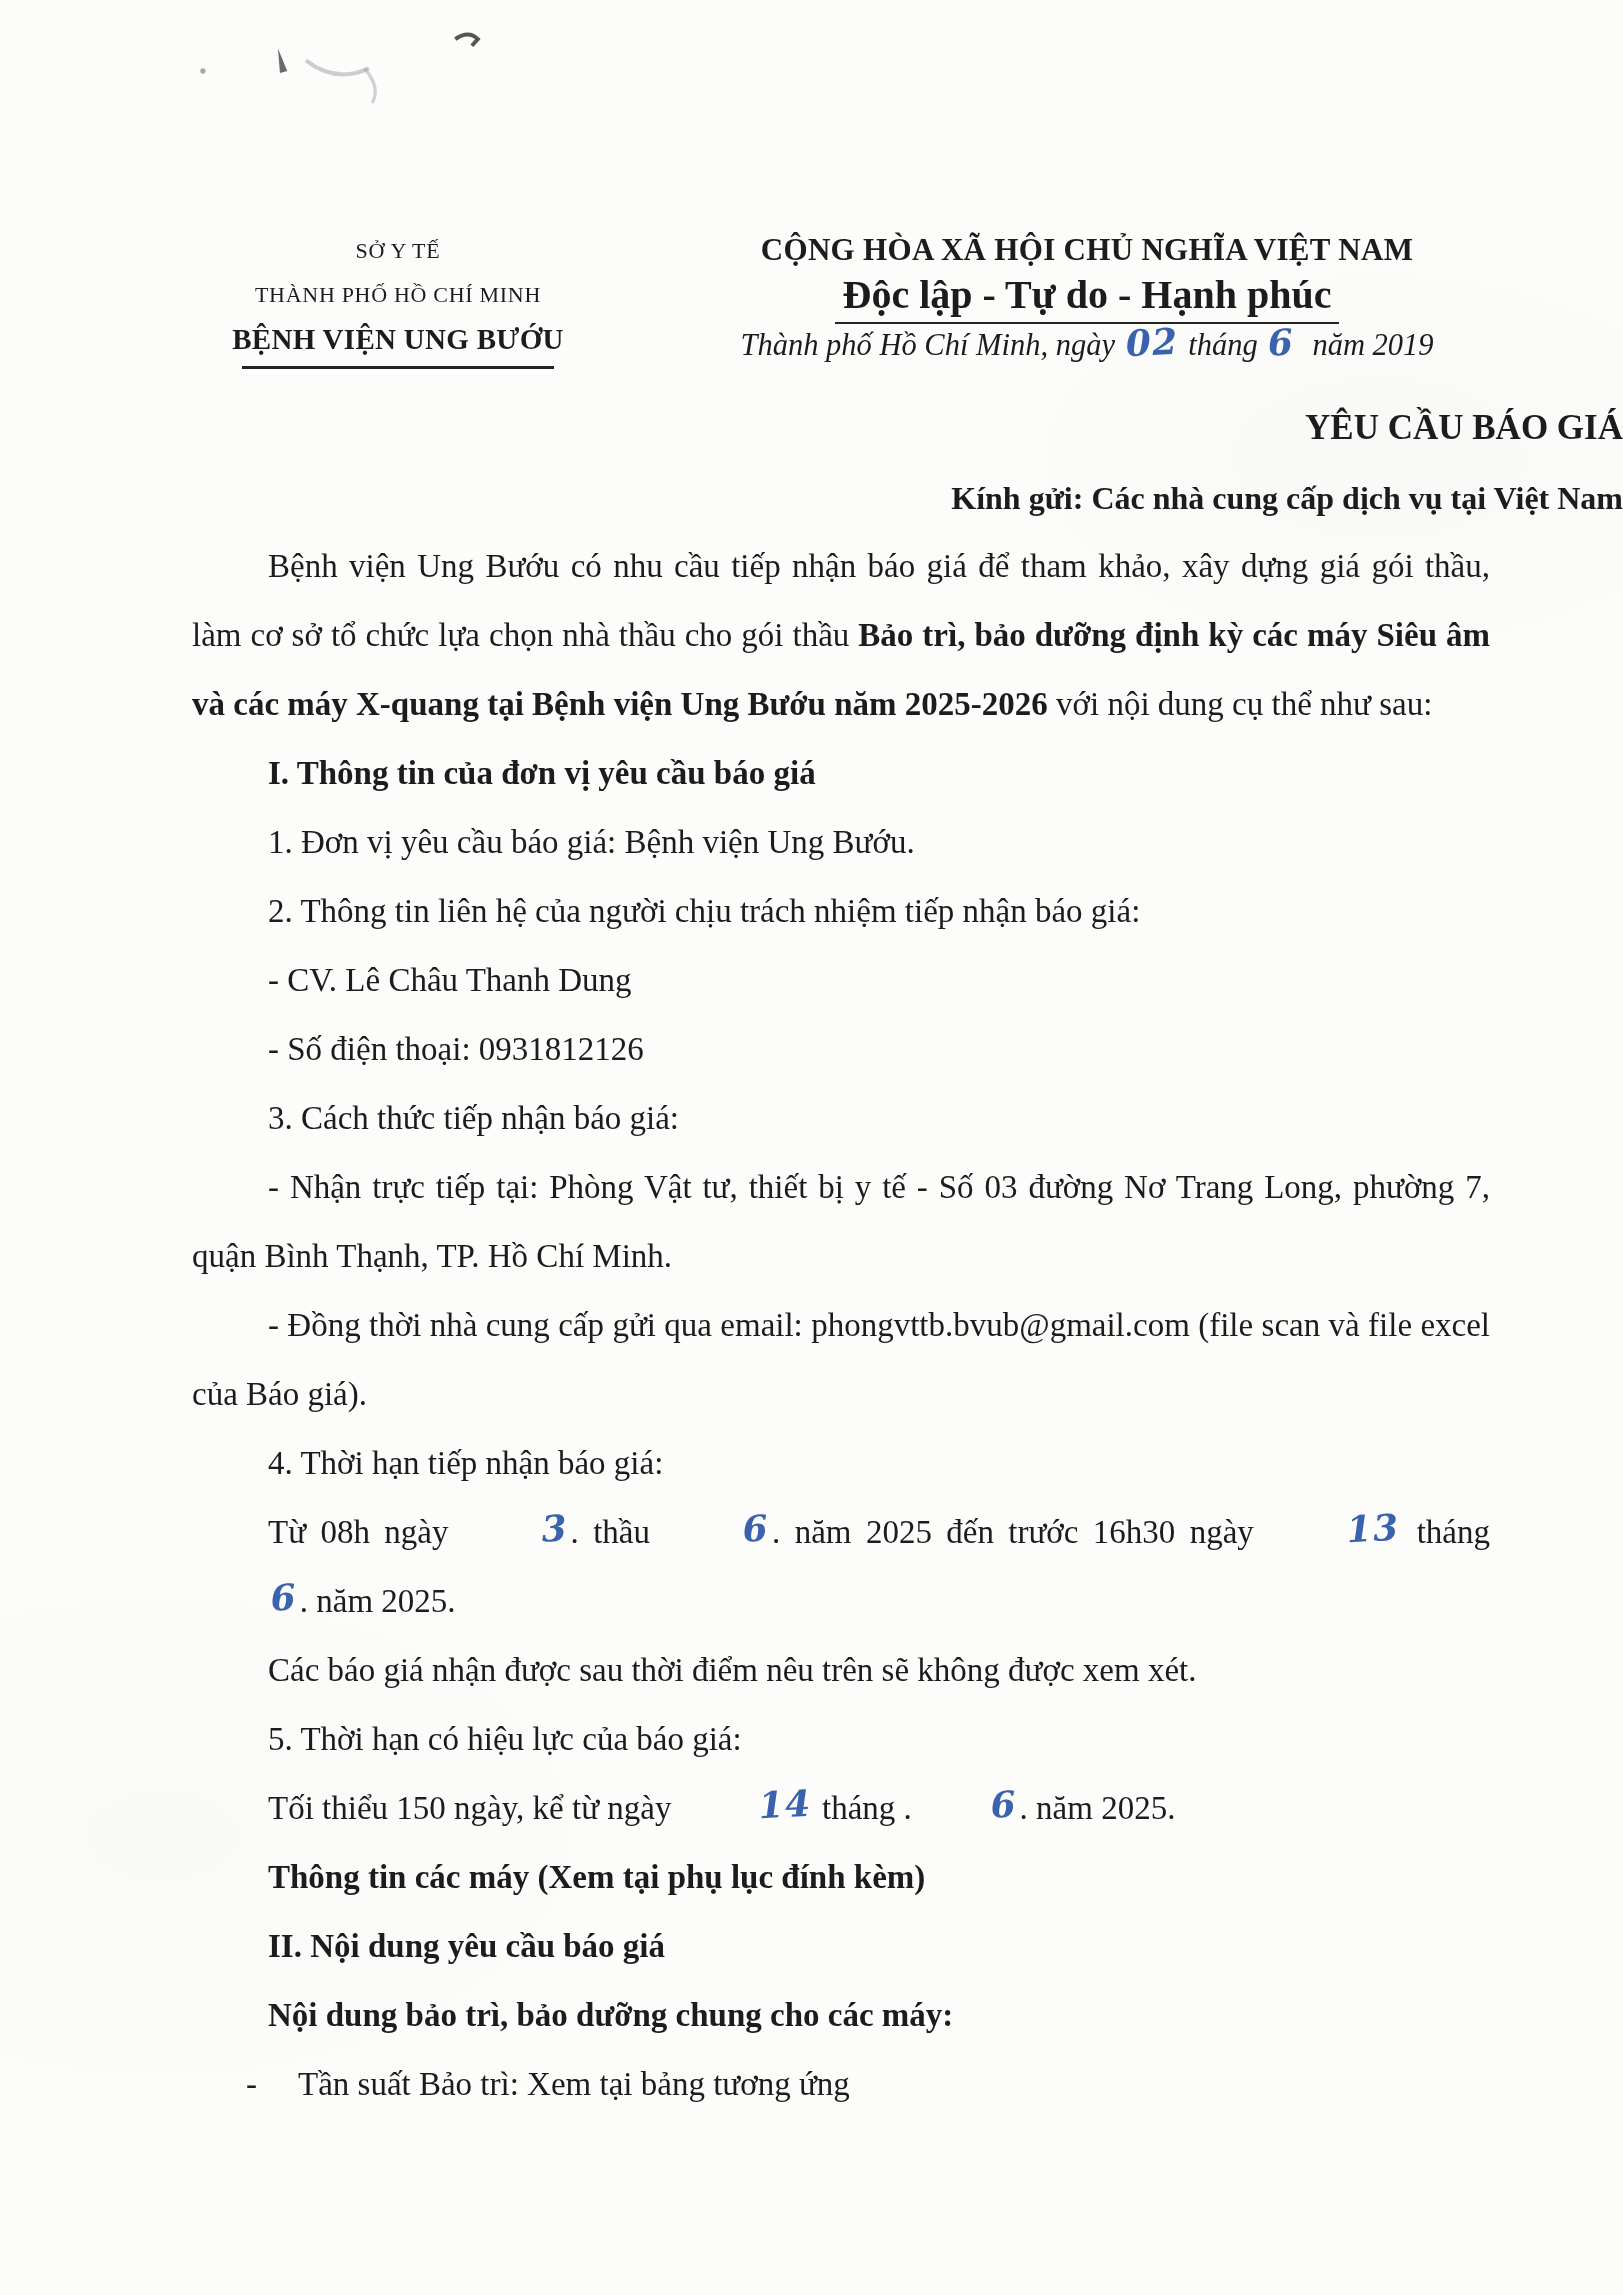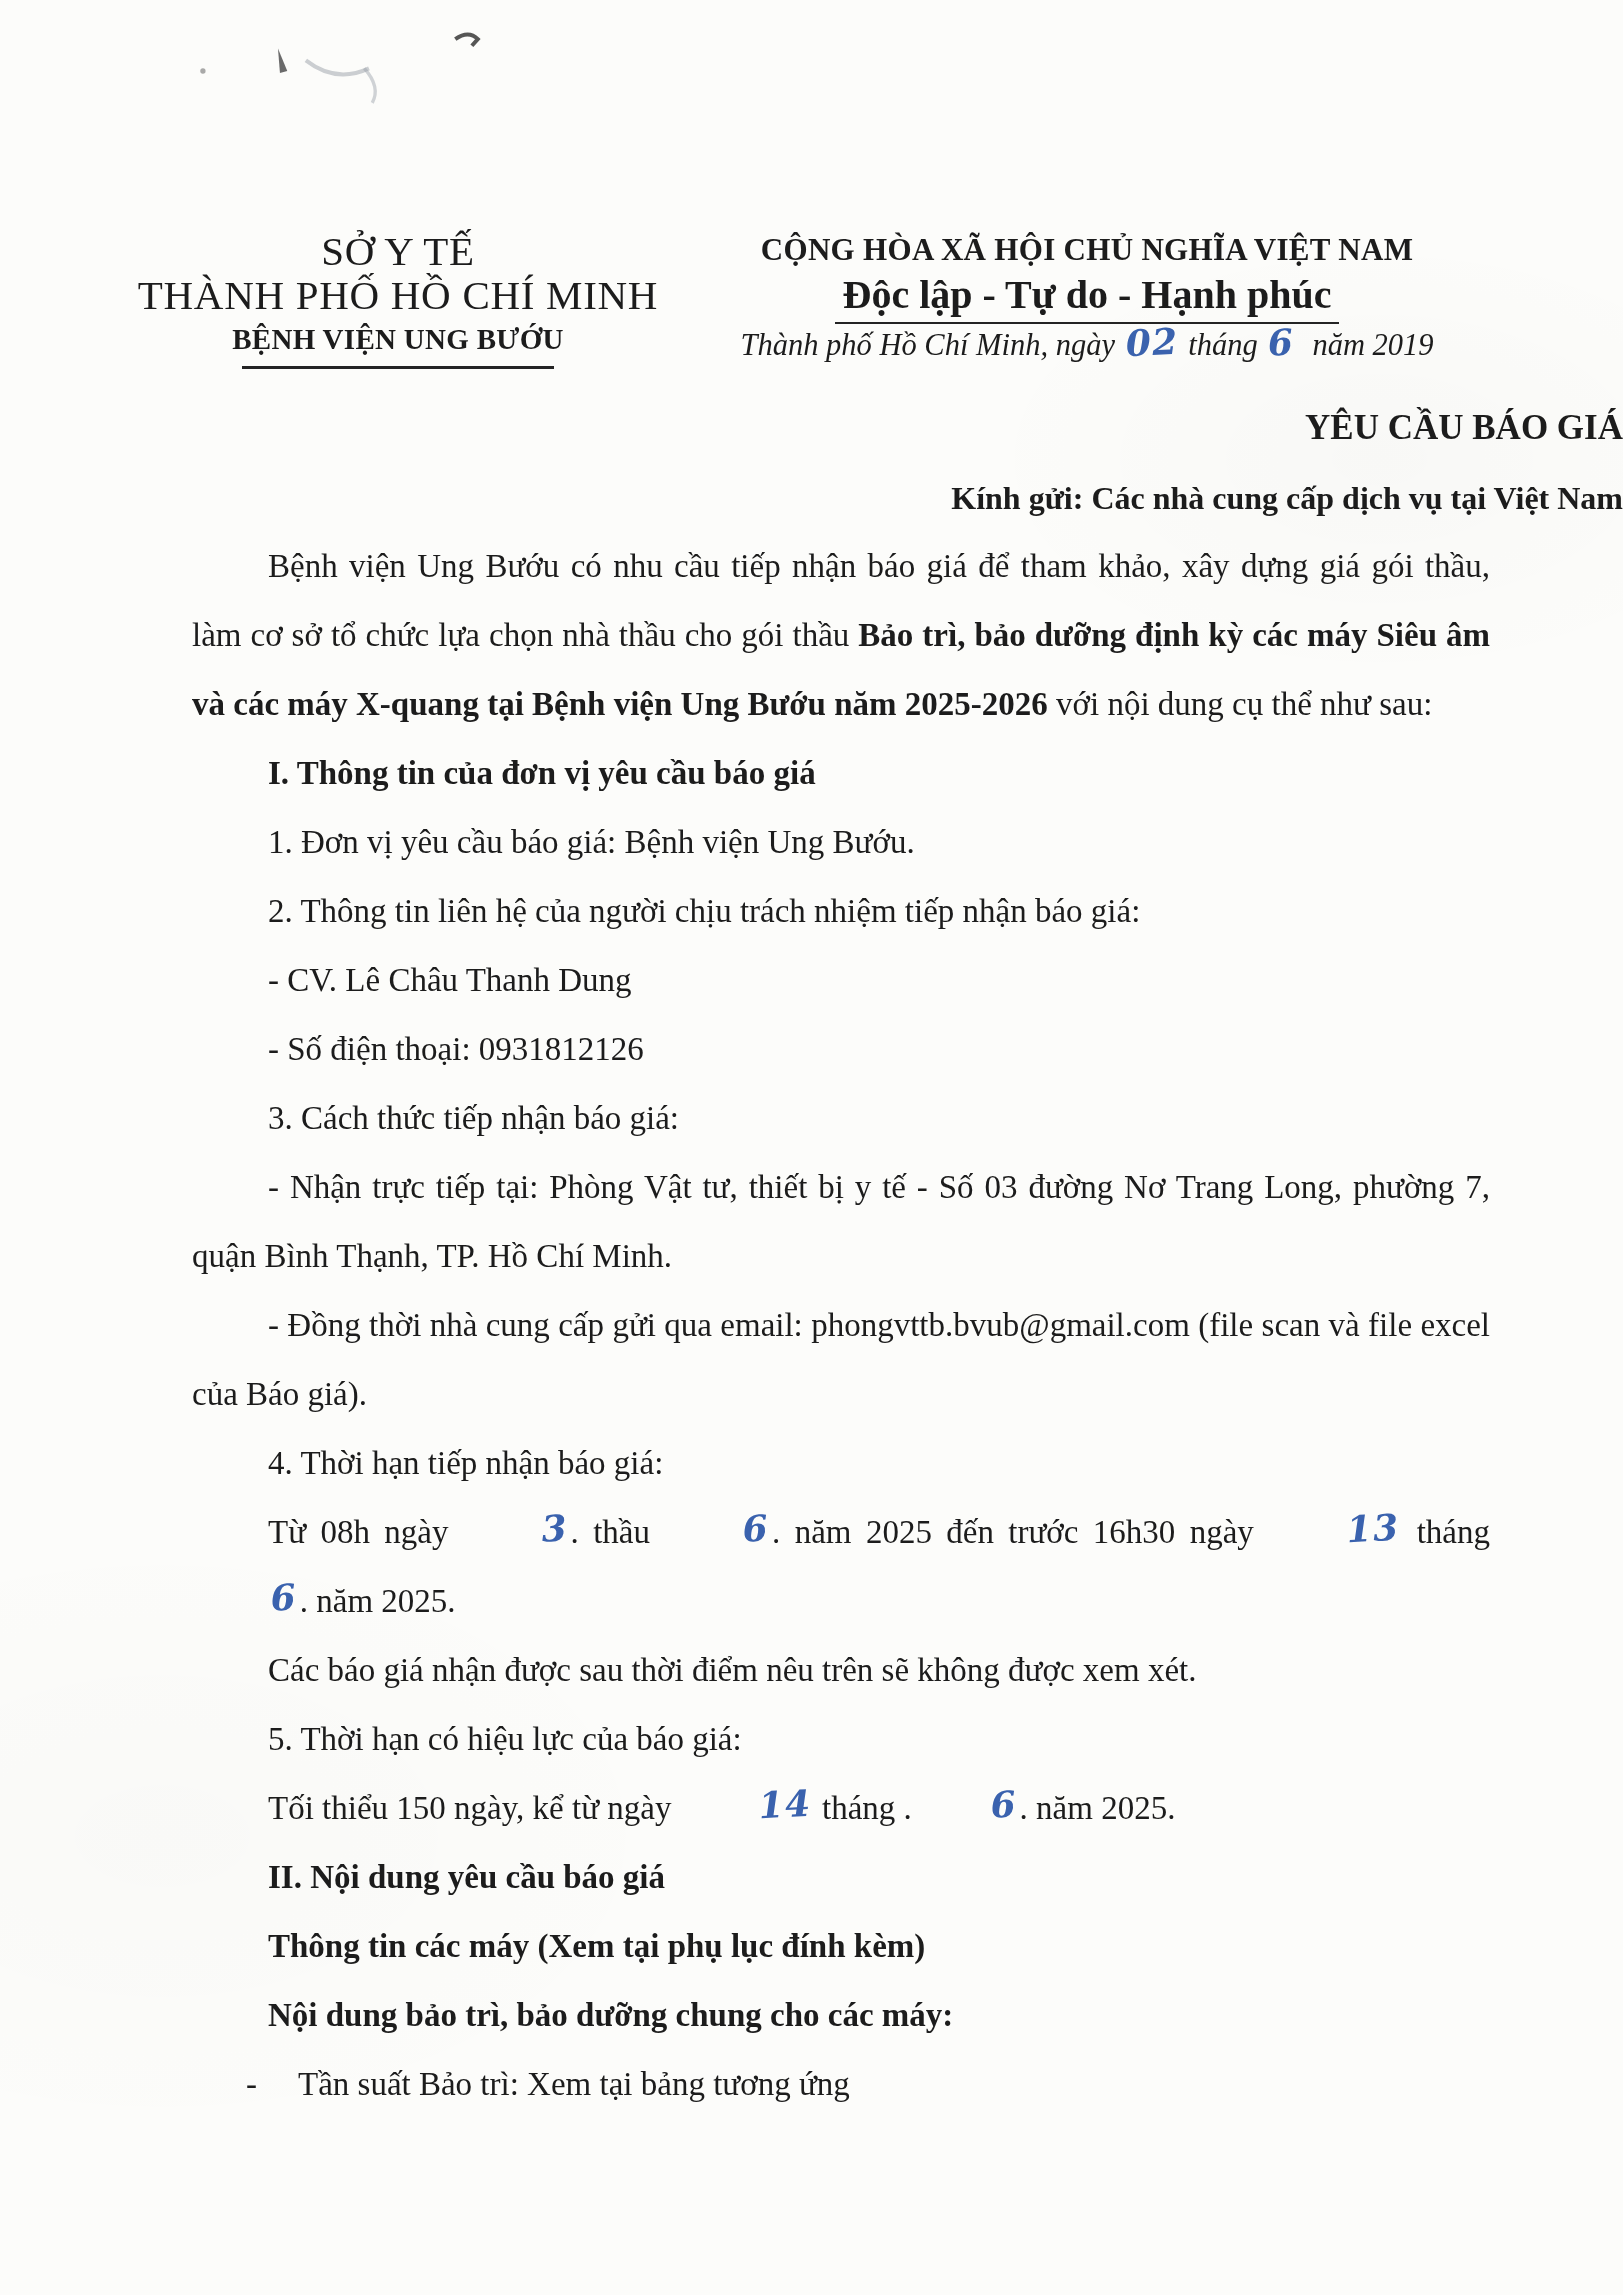--- a/index.html
+++ b/index.html
@@ -14,21 +14,21 @@
       #fcfcfa;
     color: #1c1c1c;
     font-family: "Liberation Serif", serif;
     overflow: hidden;
   }
   .smudge { position: absolute; left: 100px; top: 18.6px; width: 425px; height: 100px; }
 
   .header { display: flex; padding-top: 229px; }
   .h-left { flex: 0 0 584px; margin-left: 106px; text-align: center; }
   .h-left p { margin: 0; }
-  .hl1 { font-size: 41px; line-height: 44px; letter-spacing: 0.7px; }
+  .hl1 { font-size: 22px; line-height: 44px; letter-spacing: 0.7px; }
   .hl2 { font-size: 29px; line-height: 44px; font-weight: bold; letter-spacing: 0.3px; }
   .hl-underline { width: 312px; height: 2.7px; background: #242424; margin: 5.3px auto 0; }
 
   .h-right { flex: 1; margin-right: 139px; text-align: center; }
   .h-right p { margin: 0; }
   .hr1 { font-size: 31px; line-height: 42px; font-weight: bold; letter-spacing: 0.3px; white-space: nowrap; }
   .hr2-wrap { margin-top: 1.3px; }
   .hr2 { display: inline-block; font-size: 40px; font-weight: bold; border-bottom: 2.7px solid #242424; padding: 0 8px 4px; }
   .dateline { font-size: 30.5px; font-style: italic; margin-top: 10.6px; line-height: 40px; white-space: nowrap; }
 
@@ -100,21 +100,21 @@
     <p class="para">- Đồng thời nhà cung cấp gửi qua email: phongvttb.bvub@gmail.com (file scan và file excel của Báo giá).</p>
     <p class="para">4. Thời hạn tiếp nhận báo giá:</p>
 
     <p class="para"><span>Từ 08h ngày </span><span class="hw">3</span><span>. thầu </span><span class="hw">6</span><span>. năm 2025 đến trước 16h30 ngày </span><span class="hw">13</span><span> tháng </span><span class="hw">6</span><span>. năm 2025.</span></p>
 
     <p class="para">Các báo giá nhận được sau thời điểm nêu trên sẽ không được xem xét.</p>
     <p class="para">5. Thời hạn có hiệu lực của báo giá:</p>
 
     <p class="para"><span>Tối thiểu 150 ngày, kể từ ngày </span><span class="hw">14</span><span> tháng .</span><span class="hw">6</span><span>. năm 2025.</span></p>
 
+    <p class="para bold">Thông tin các máy (Xem tại phụ lục đính kèm)</p>
     <p class="para bold">II. Nội dung yêu cầu báo giá</p>
-    <p class="para bold">Thông tin các máy (Xem tại phụ lục đính kèm)</p>
     <p class="para bold">Nội dung bảo trì, bảo dưỡng chung cho các máy:</p>
 
     <p class="bullet"><span class="dash">-</span><span>Tần suất Bảo trì: Xem tại bảng tương ứng</span></p>
 
   </div>
 </div>
 
 
 </body></html>

